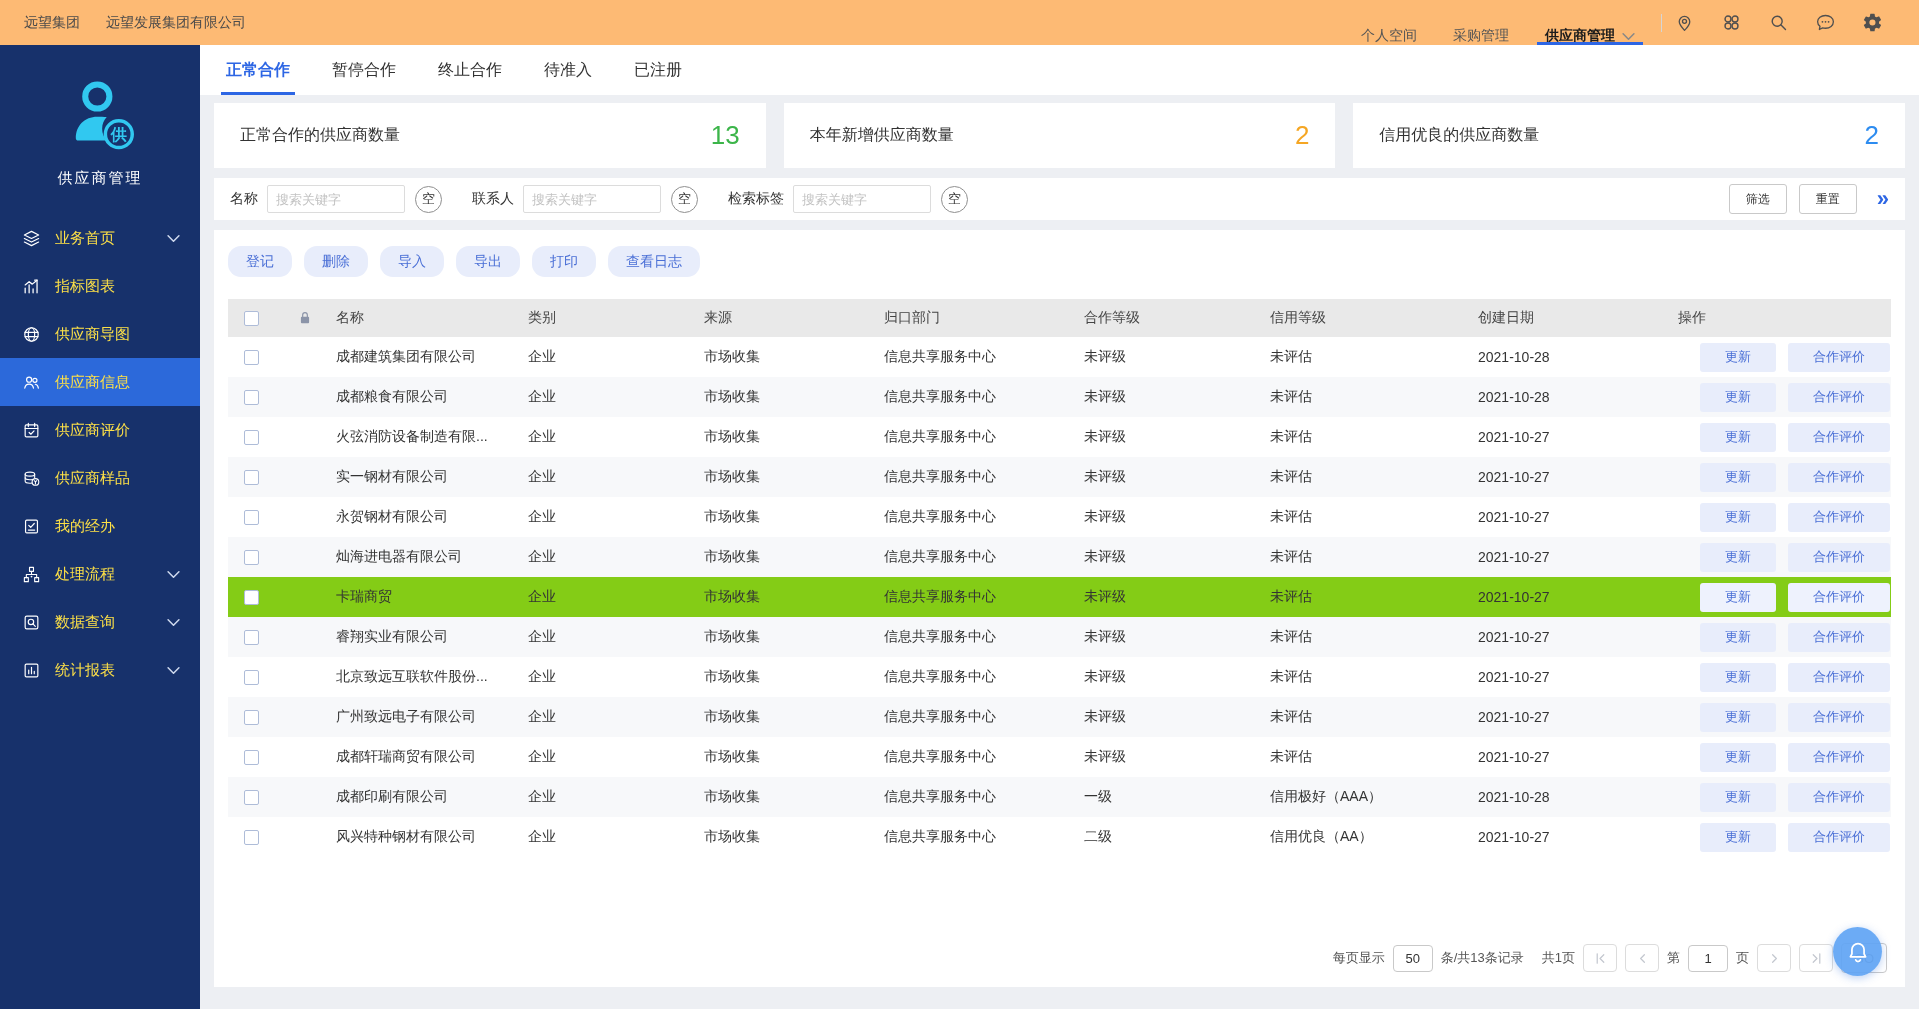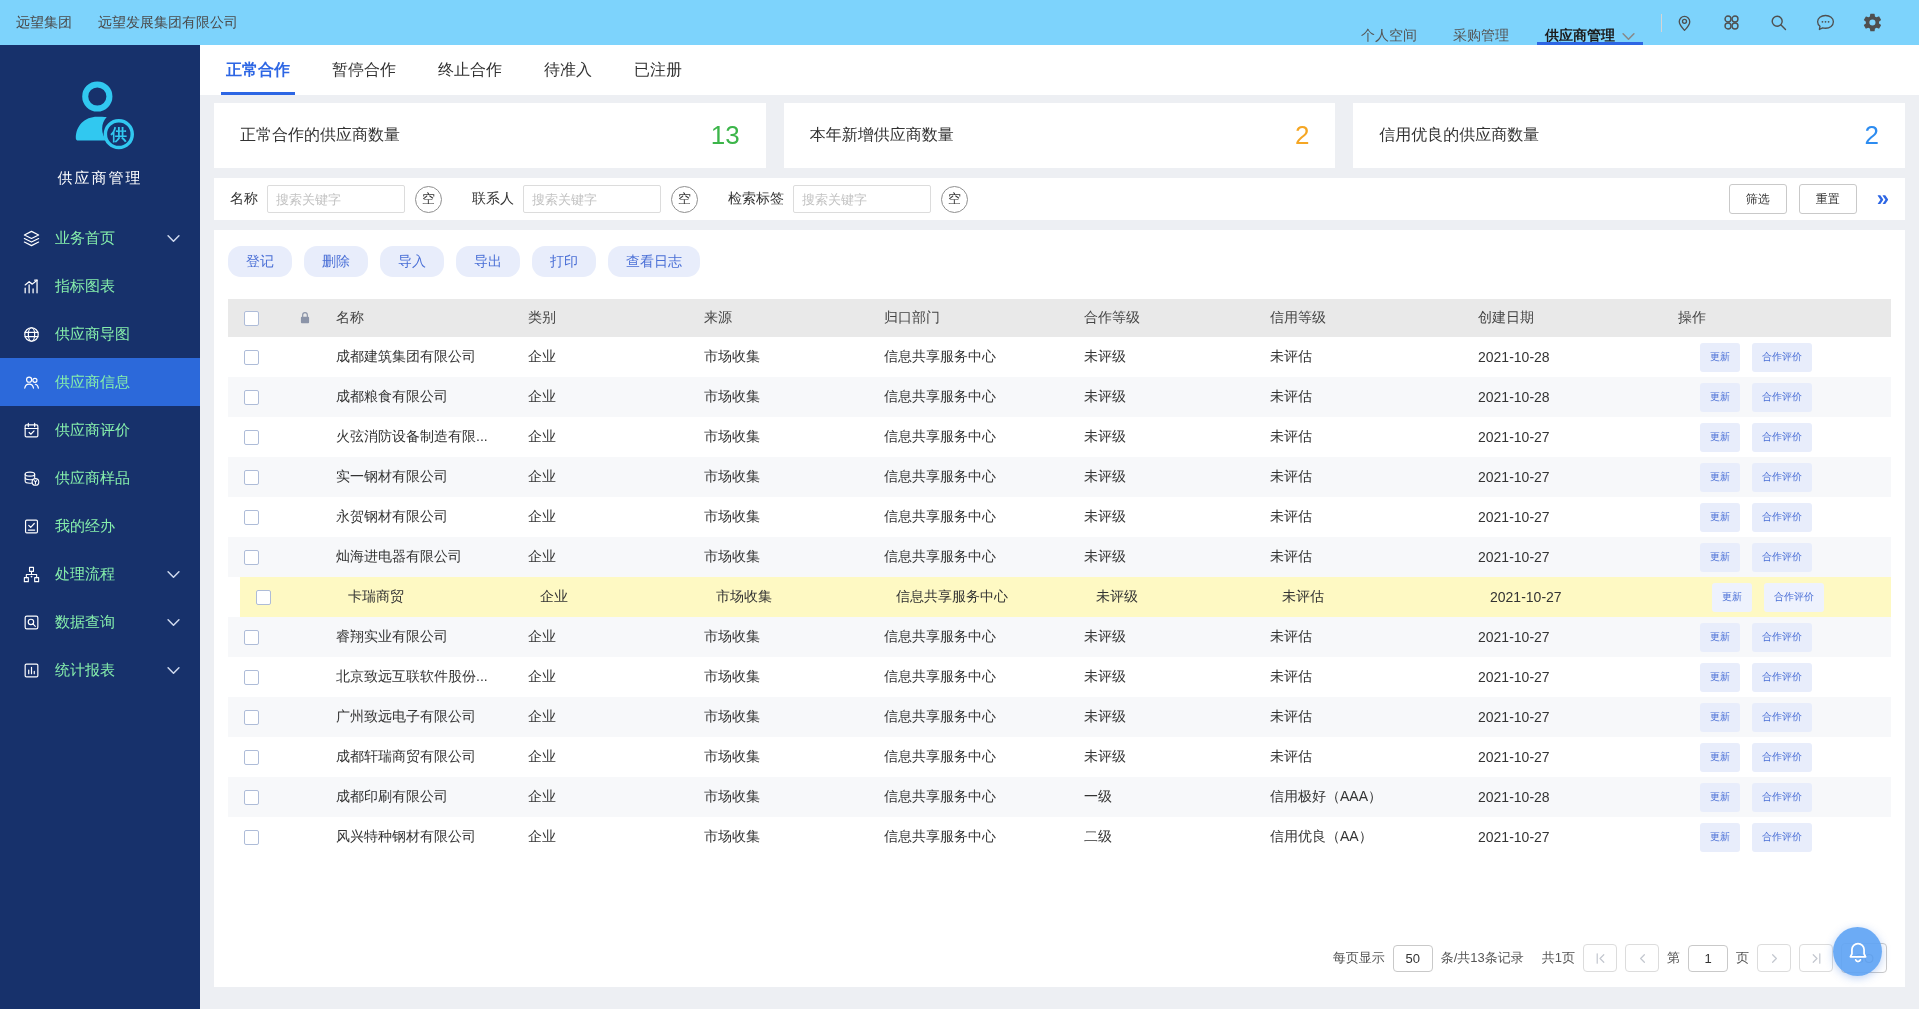--- a/index.html
+++ b/index.html
@@ -6,39 +6,39 @@
   html,body { margin:0; padding:0; }
   body {
     width:1919px; height:1009px; position:relative; overflow:hidden;
     font-family:"Liberation Sans","DejaVu Sans",sans-serif;
     background:#edeff3; color:#333;
   }
   svg { display:block; width:100%; height:100%; }
 
   
   .topbar { position:absolute; top:0; left:0; width:1919px; height:45px;
-    background:#7dd3fc; display:flex; align-items:center; padding:0 36px 0 16px; font-size:14px; color:#4a4a4a; }
+    background:#fdba74; display:flex; align-items:center; padding:0 36px 0 24px; font-size:14px; color:#4a4a4a; }
   .brand { display:flex; gap:26px; }
   .brand span { cursor:pointer; }
   .topnav { margin-left:auto; display:flex; align-items:flex-end; gap:36px; height:45px; }
   .topnav-item { position:relative; display:flex; align-items:center; gap:7px; color:#555; cursor:pointer; }
   .topnav-item.active { color:#1c1c1c; font-weight:bold; }
   .topnav-item.active::after { content:""; position:absolute; left:-8px; right:-8px; bottom:0; height:3px; background:#2d66e4; }
   .nav-chev { width:13px; height:9px; color:#888; }
   .topbar-divider { width:1px; height:18px; background:#d5d5d5; margin:0 12px 0 26px; }
   .topbar-icons { display:flex; align-items:center; gap:26px; }
   .tb-icon { width:21px; height:21px; color:#4f4f4f; cursor:pointer; }
 
   
   .sidebar { position:absolute; top:45px; left:0; width:200px; height:964px; background:#17316b; }
   .side-logo { padding-top:30px; text-align:center; }
   .logo-svg { width:86px; height:86px; margin:0 auto; }
   .side-logo-label { color:#fff; font-size:15px; margin-top:8px; letter-spacing:2px; }
   .side-menu { margin-top:26px; }
-  .menu-item { height:48px; display:flex; align-items:center; padding:0 20px 0 22px; color:#86efac; font-size:15px; cursor:pointer; }
+  .menu-item { height:48px; display:flex; align-items:center; padding:0 20px 0 22px; color:#fde047; font-size:15px; cursor:pointer; }
   .menu-item.active { background:#2c69da; }
   .mi-icon { width:19px; height:19px; margin-right:14px; color:#fff; flex:none; }
   .mi-label { flex:1; }
   .mi-chev { width:13px; height:9px; color:#cfd9ee; }
 
   
   .main { position:absolute; top:45px; left:200px; width:1719px; height:964px; }
 
   .tabbar { height:50px; background:#fff; display:flex; align-items:stretch; padding-left:26px; }
   .tab { margin-right:42px; display:flex; align-items:center; font-size:16px; color:#333; position:relative; cursor:pointer; }
@@ -65,28 +65,28 @@
 
   .panel { margin:10px 14px 0; background:#fff; height:757px; position:relative; padding:16px 14px; }
   .toolbar { display:flex; gap:12px; margin-bottom:22px; }
   .btn-soft { background:#e8edfb; color:#4a6fd6; border:none; border-radius:13px; height:31px; padding:0 18px;
     font-size:14px; cursor:pointer; font-family:inherit; }
 
   .t-head, .t-row { display:grid; grid-template-columns:46px 62px 192px 176px 180px 200px 186px 208px 200px 1fr; align-items:center; }
   .t-head { height:38px; background:#e9e9e9; font-size:14px; color:#444; }
   .t-row { height:40px; font-size:14px; color:#333; cursor:pointer; }
   .row-even { background:#f7f8fa; }
-  .row-hl { background:#fef9c3;margin-left:12px; }
+  .row-hl { background:#84cc16; }
   .cell { overflow:hidden; white-space:nowrap; text-overflow:ellipsis; padding-right:8px; }
   .cell-center { display:flex; justify-content:center; padding-right:0; }
   .cbx { width:15px; height:15px; border:1px solid #aebcd8; border-radius:2px; background:#fff; cursor:pointer; }
   .lock-icon { width:14px; height:16px; color:#8b94a8; }
   .cell-actions { display:flex; gap:12px; padding-left:22px; }
-  .btn-row { background:#e8edfb; color:#4a6fd6; border:none; border-radius:3px; height:29px; padding:0 10px;
-    font-size:10px; cursor:pointer; font-family:inherit; white-space:nowrap; }
+  .btn-row { background:#e8edfb; color:#4a6fd6; border:none; border-radius:3px; height:29px; padding:0 25px;
+    font-size:13px; cursor:pointer; font-family:inherit; white-space:nowrap; }
   .row-hl .btn-row { background:#eef2fd; }
 
   .pagination { position:absolute; right:18px; bottom:14px; display:flex; align-items:center; gap:8px; font-size:13px; color:#555; }
   .pg-box { width:40px; height:27px; border:1px solid #c9c9c9; border-radius:4px; text-align:center; font-size:13px;
     color:#333; outline:none; font-family:inherit; background:#fff; }
   .pg-btn { width:34px; height:28px; border:1px solid #dcdcdc; border-radius:4px; background:#fff; color:#c3c7cf;
     display:flex; align-items:center; justify-content:center; cursor:default; padding:0; }
   .pg-btn svg { width:15px; height:15px; }
   .pg-gap { margin-left:10px; }
   .pg-go { width:46px; height:30px; border:1px solid #c9c9c9; border-radius:4px; background:#fff; color:#8a8a8a;

